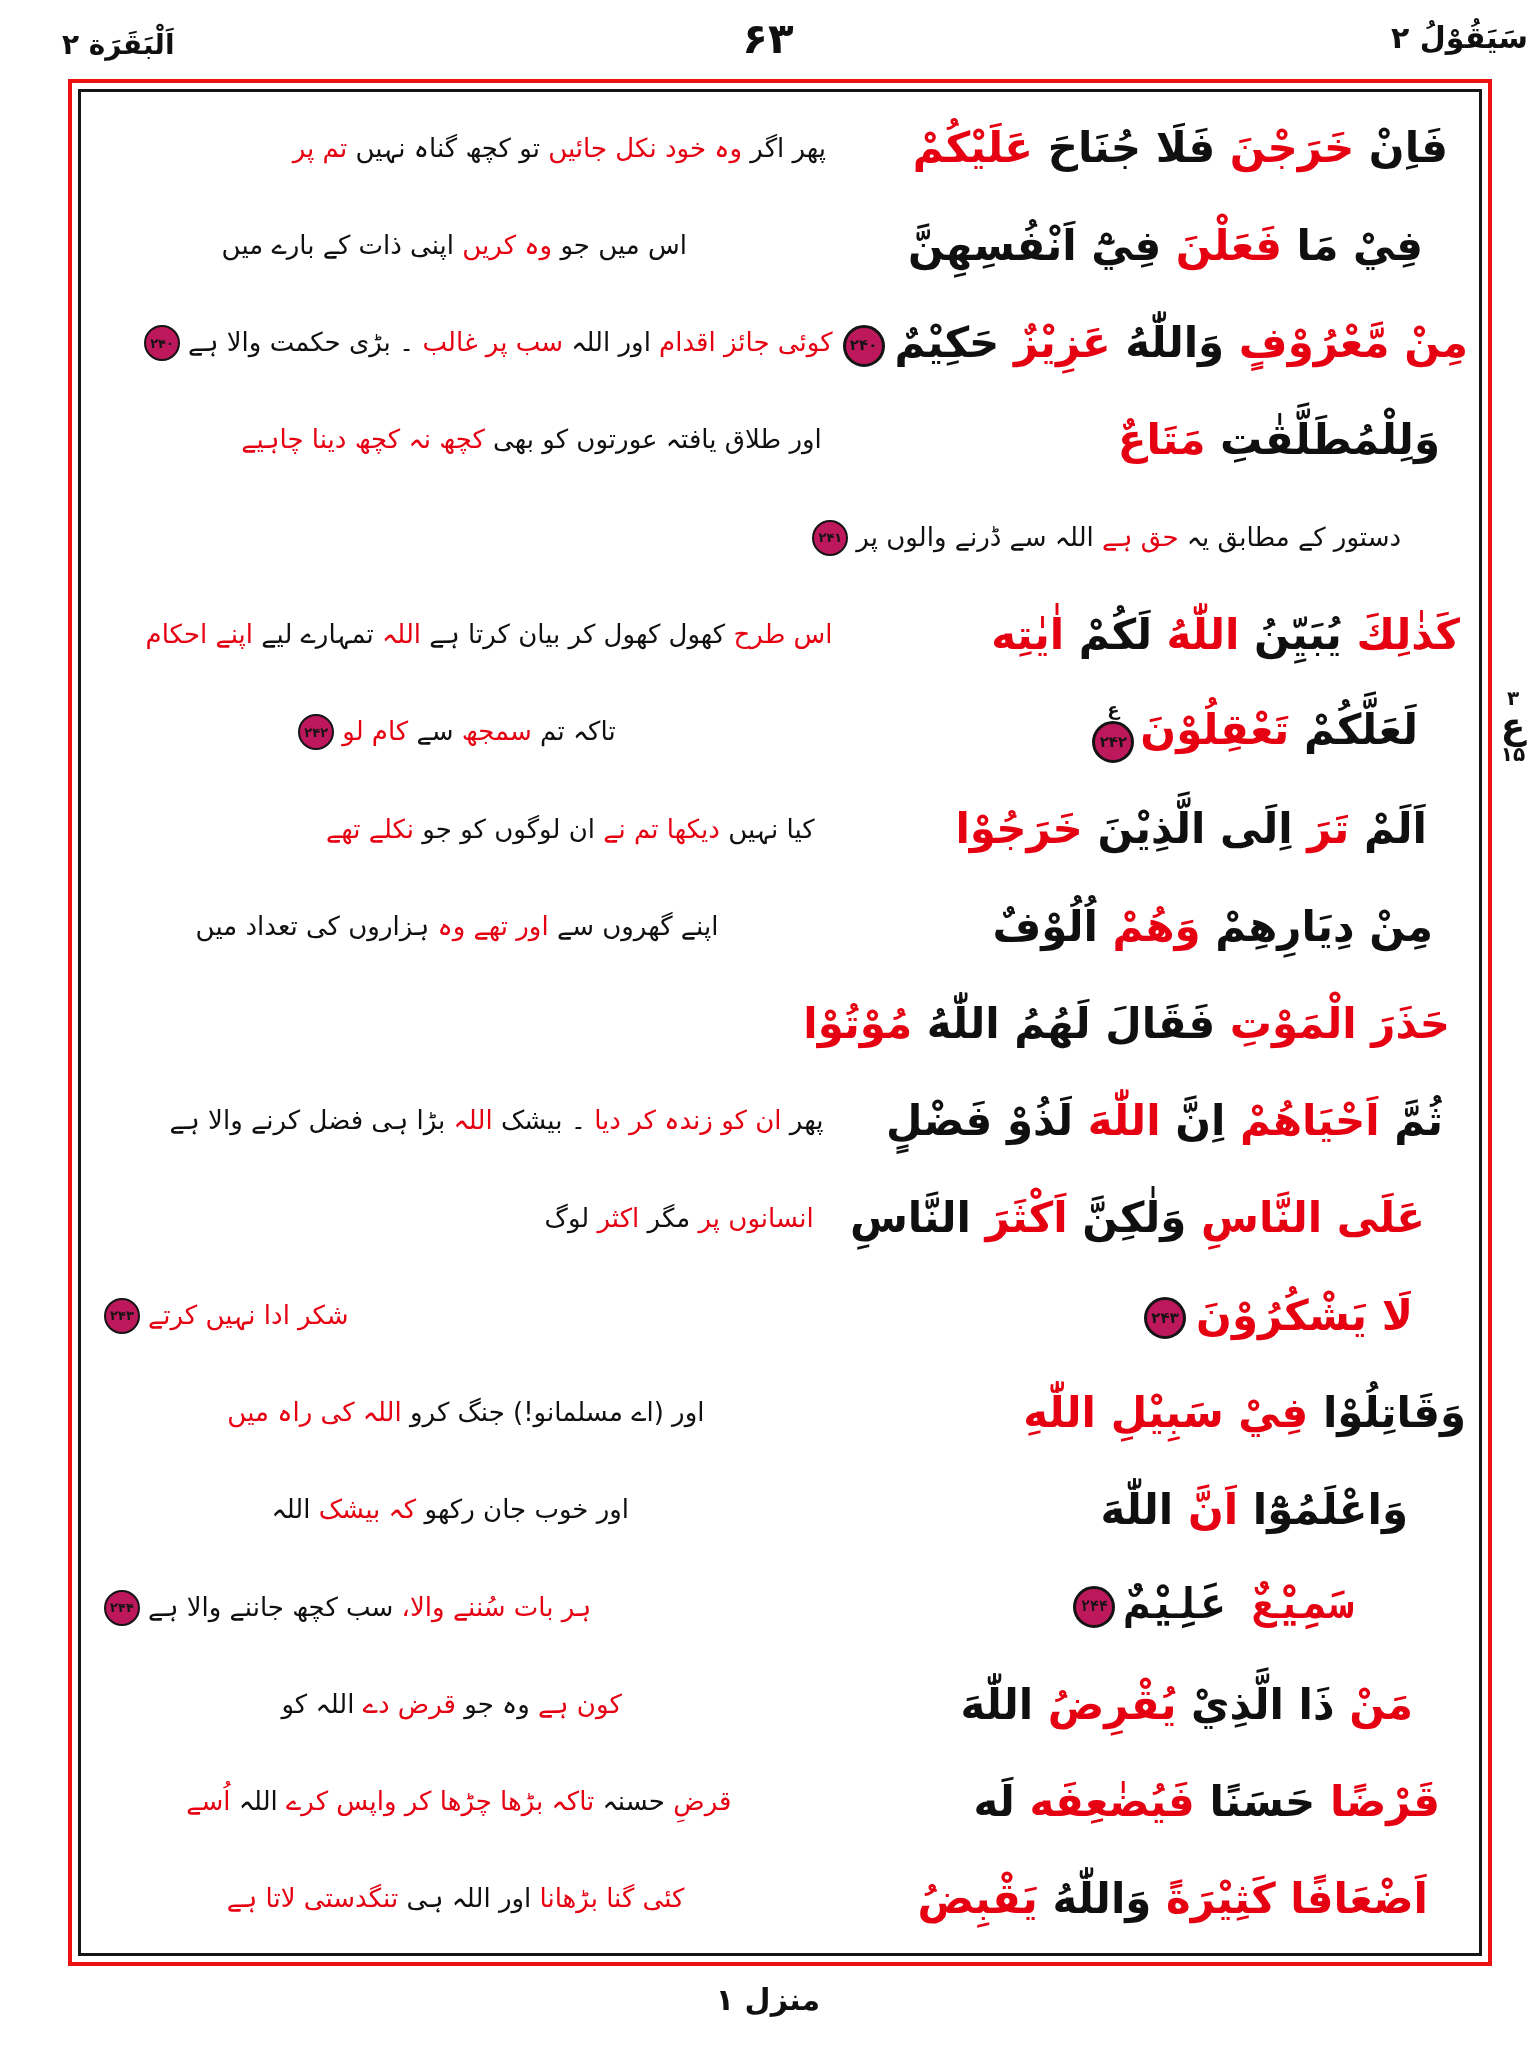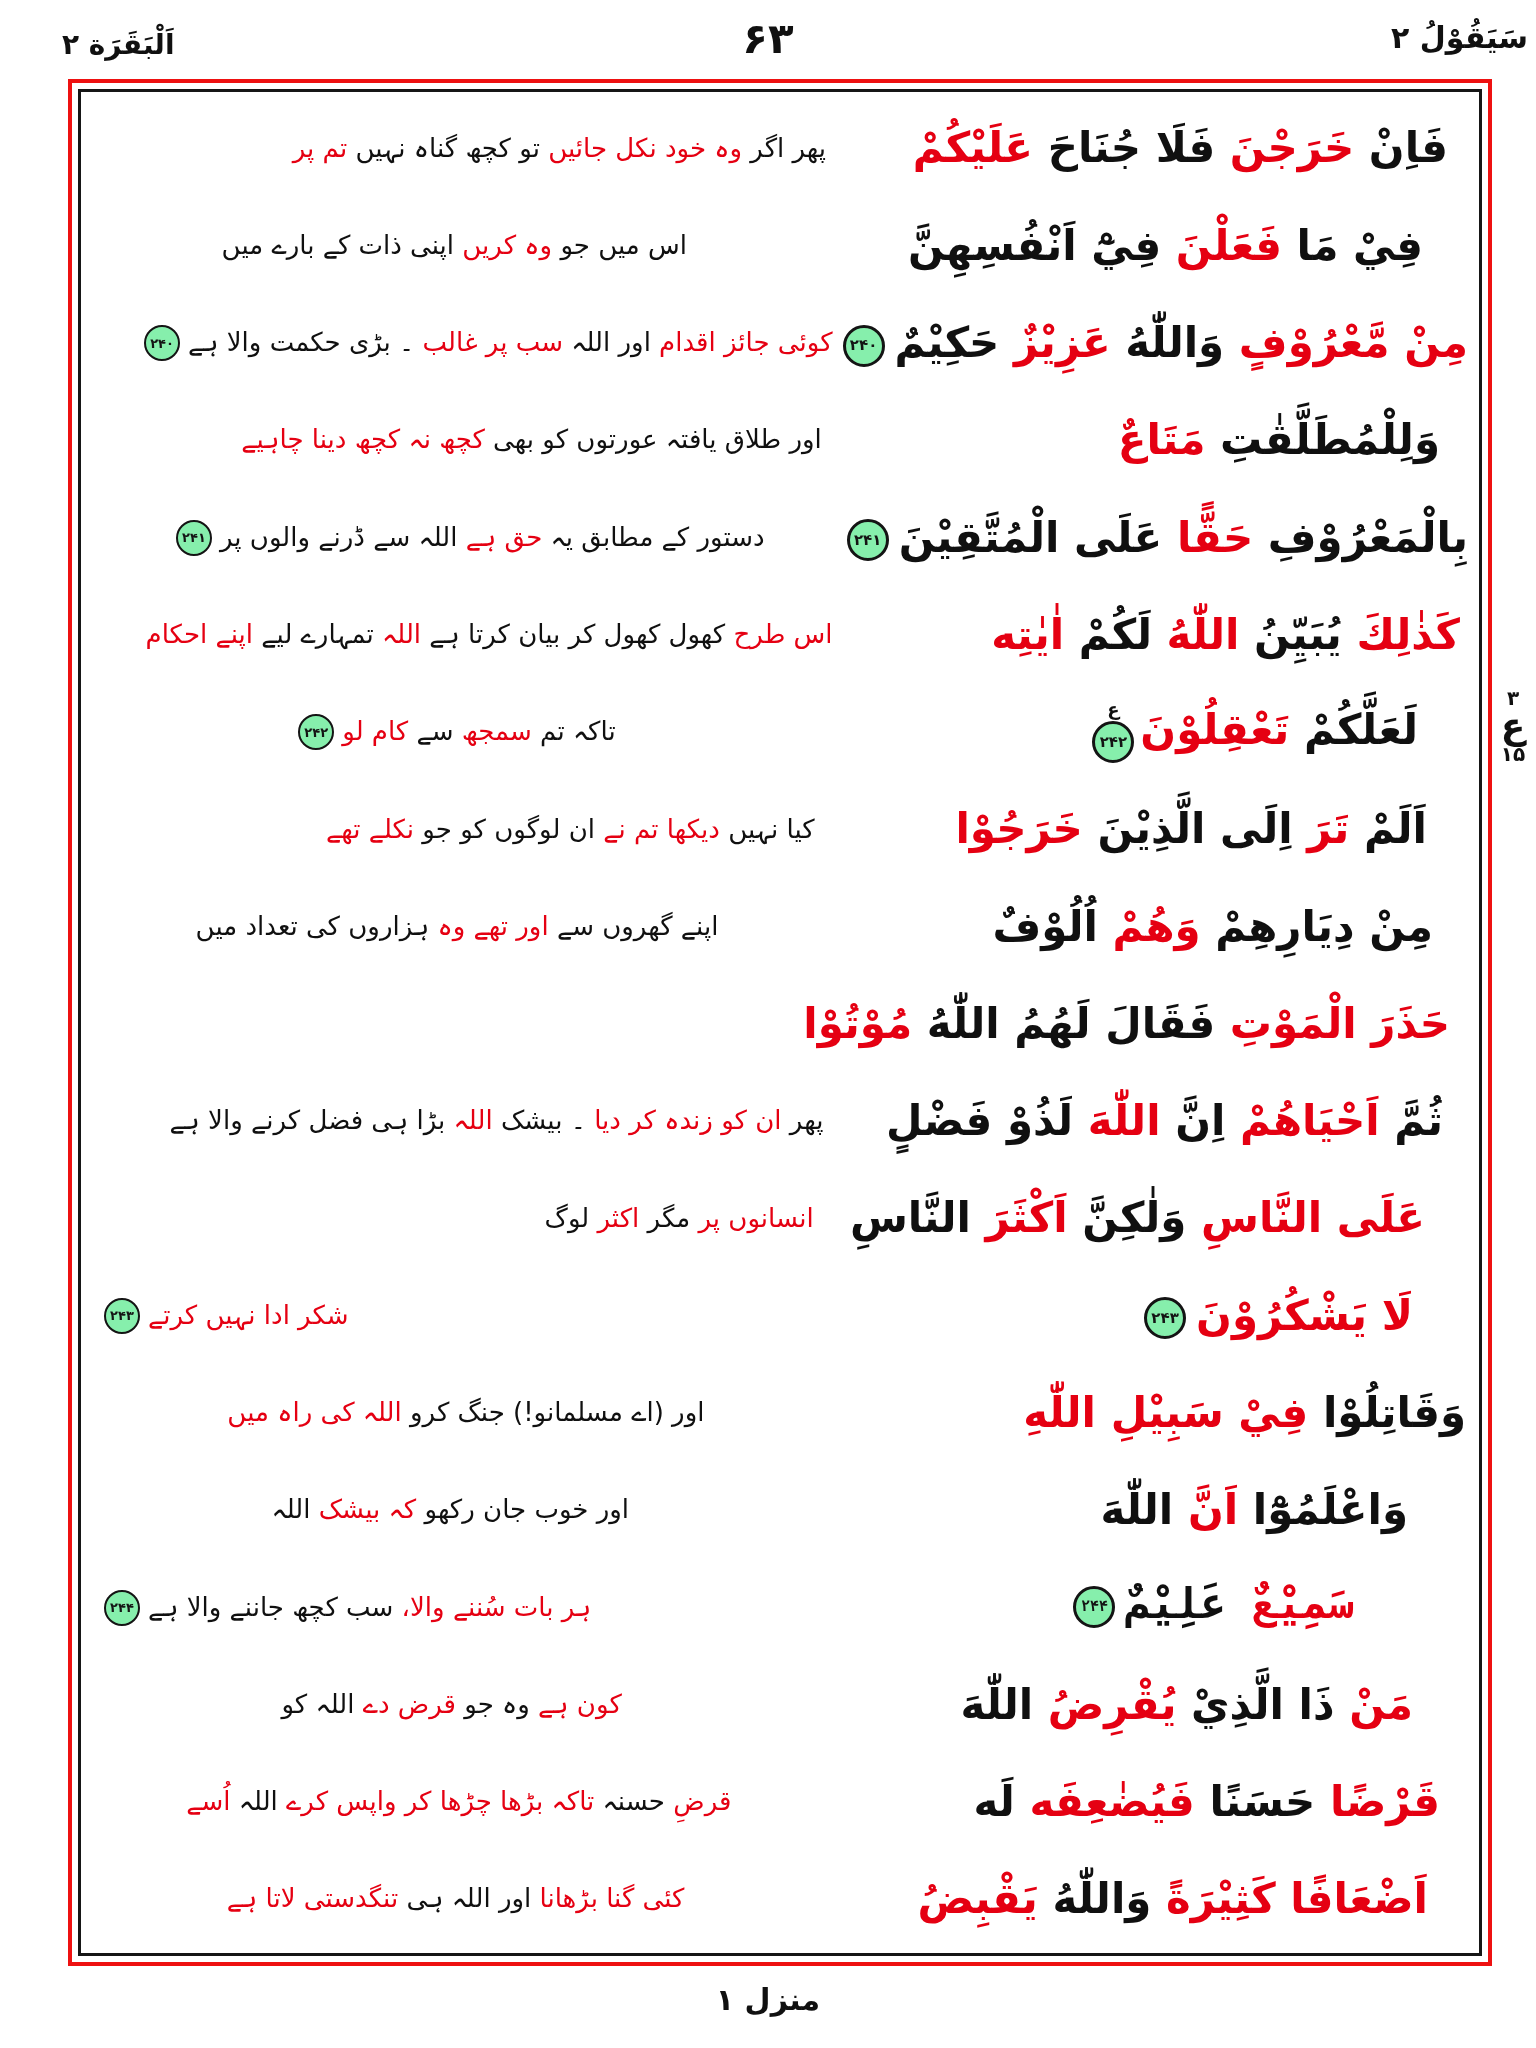--- a/index.html
+++ b/index.html
@@ -23,21 +23,21 @@
   .rows{position:absolute;left:88px;top:100px;width:1390px;height:1848px;display:flex;flex-direction:column;}
   .row{flex:1;display:flex;direction:rtl;align-items:center;min-height:0;}
   .cell{white-space:nowrap;line-height:1.15;}
   .arabic{width:46%;text-align:right;font-size:42px;font-weight:bold;}
   .urdu{width:54%;font-size:26px;padding-left:8px;}
   .c-r{color:var(--text-red);}
   .c-b{color:var(--ink);}
   .badge{
     display:inline-flex;align-items:center;justify-content:center;flex-shrink:0;
     width:36px;height:36px;border:3px solid #141414;border-radius:50%;
-    font-size:15px;font-weight:bold;color:#141414;background:#86efac;
+    font-size:15px;font-weight:bold;color:#141414;background:#be185d;
     vertical-align:middle;margin:0 10px;line-height:1;
   }
   .urdu .badge{width:32px;height:32px;font-size:13px;border-width:2.5px;margin:0 8px;}
   .ruku-stack{display:inline-flex;flex-direction:column;align-items:center;vertical-align:middle;margin:0 6px;}
   .ruku-ain{font-size:18px;font-weight:bold;line-height:1;margin-bottom:2px;}
   .ruku-stack .badge{margin:0;}
   
   .margin-note{position:absolute;top:688px;right:2px;width:42px;display:flex;flex-direction:column;align-items:center;line-height:1;}
   .mn-top{font-size:20px;font-weight:bold;}
   .mn-ain{font-size:36px;font-weight:bold;}
@@ -69,21 +69,20 @@
       </div>
       <div class="row">
         <div class="cell arabic" style="padding-right: 10px;"><span class="c-r">مِنْ مَّعْرُوْفٍ </span><span class="c-b">وَاللّٰهُ </span><span class="c-r">عَزِيْزٌ </span><span class="c-b">حَكِيْمٌ</span><span class="badge">۲۴۰</span></div>
         <div class="cell urdu" style="text-align: right;"><span class="c-r">کوئی جائز اقدام </span><span class="c-b">اور اللہ </span><span class="c-r">سب پر غالب </span><span class="c-b">۔ بڑی حکمت والا ہے</span><span class="badge">۲۴۰</span></div>
       </div>
       <div class="row">
         <div class="cell arabic" style="padding-right: 38px;"><span class="c-b">وَلِلْمُطَلَّقٰتِ </span><span class="c-r">مَتَاعٌ</span></div>
         <div class="cell urdu" style="text-align: right;"><span class="c-b">اور طلاق یافتہ عورتوں کو بھی </span><span class="c-r">کچھ نہ کچھ دینا چاہیے</span></div>
       </div>
       <div class="row">
-        <div class="cell arabic" style="padding-right: 10px;"><span class="c-b">بِالْمَعْرُوْفِ </span><span class="c-r">حَقًّا </span><span class="c-b">عَلَى الْمُتَّقِيْنَ</span><span class="badge">۲۴۱</span></div>
         <div class="cell urdu" style="text-align: center;"><span class="c-b">دستور کے مطابق یہ </span><span class="c-r">حق ہے </span><span class="c-b">اللہ سے ڈرنے والوں پر</span><span class="badge">۲۴۱</span></div>
       </div>
       <div class="row">
         <div class="cell arabic" style="padding-right: 18px;"><span class="c-r">كَذٰلِكَ </span><span class="c-b">يُبَيِّنُ </span><span class="c-r">اللّٰهُ </span><span class="c-b">لَكُمْ </span><span class="c-r">اٰيٰتِه</span></div>
         <div class="cell urdu" style="text-align: right;"><span class="c-r">اس طرح </span><span class="c-b">کھول کھول کر بیان کرتا ہے </span><span class="c-r">اللہ </span><span class="c-b">تمہارے لیے </span><span class="c-r">اپنے احکام</span></div>
       </div>
       <div class="row">
         <div class="cell arabic" style="padding-right: 60px;"><span class="c-b">لَعَلَّكُمْ </span><span class="c-r">تَعْقِلُوْنَ</span><span class="ruku-stack">
             <span class="ruku-ain">ع</span>
             <span class="badge">۲۴۲</span>

